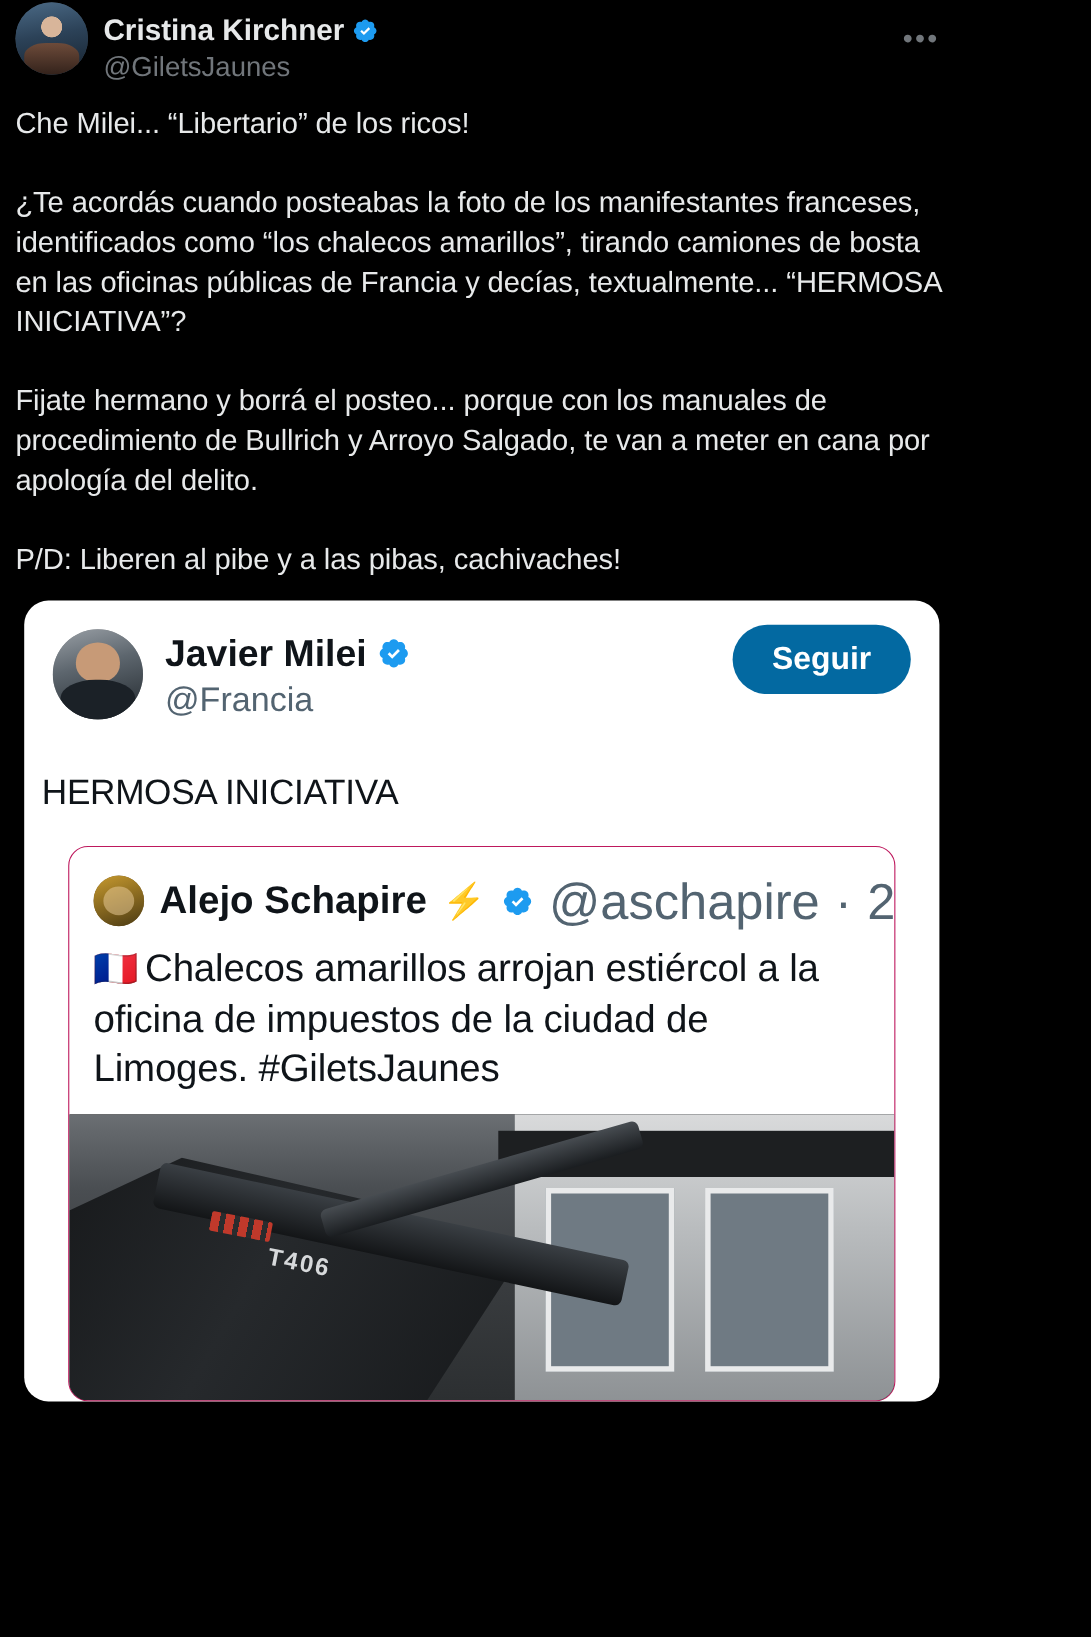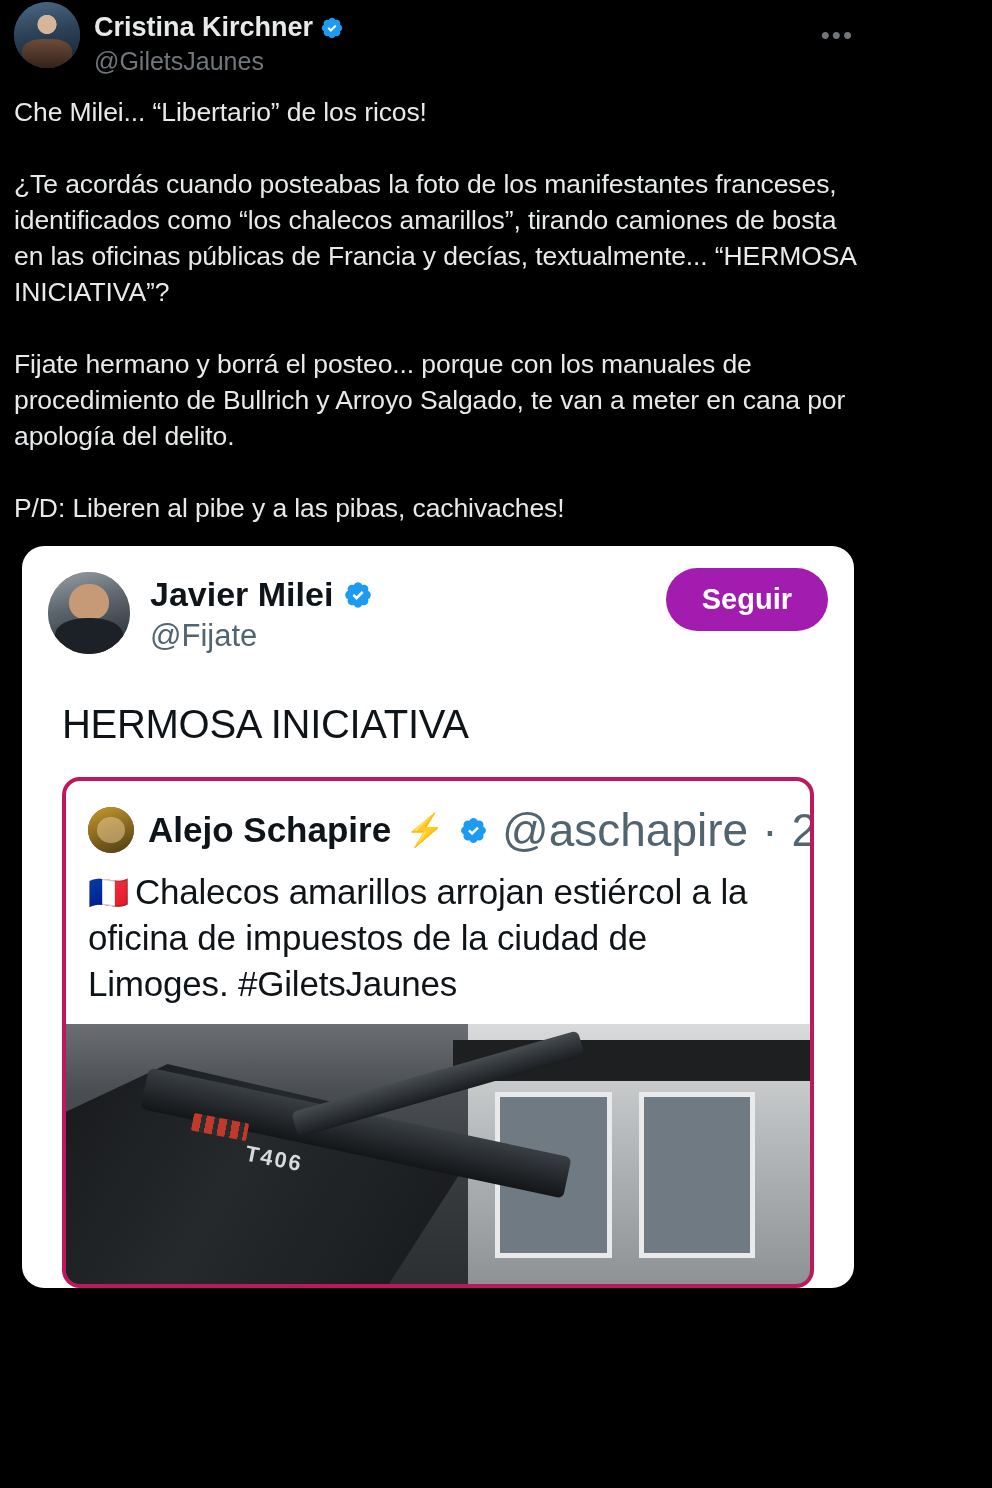--- a/index.html
+++ b/index.html
@@ -177,42 +177,42 @@
   .q-handle {
     font-size: 31px;
     color: #536471;
     margin-top: 6px;
   }
 
   .follow-btn {
     position: absolute;
     right: 26px;
     top: 22px;
-    background: #a21caf;
+    background: #0369a1;
     color: #ffffff;
     border: none;
     border-radius: 999px;
     font-size: 29px;
     font-weight: bold;
     padding: 15px 36px;
     cursor: pointer;
     font-family: "Liberation Sans", sans-serif;
   }
 
   .q-text {
-    padding: 48px 40px 30px 40px;
-    font-size: 40px;
+    padding: 48px 40px 30px 16px;
+    font-size: 32px;
     color: #0f1419;
     letter-spacing: -0.3px;
   }
 
   
   .inner-card {
     margin: 0 40px 0 40px;
-    border: 4px solid #be185d;
+    border: 1px solid #be185d;
     border-radius: 18px;
     overflow: hidden;
     background: #ffffff;
   }
   .inner-head {
     display: flex;
     align-items: center;
     padding: 22px 22px 0 22px;
     gap: 14px;
     flex-wrap: nowrap;
@@ -405,21 +405,21 @@
       <div class="q-name-block">
         <div class="q-display-name">
           <span>Javier Milei</span>
           <span class="q-verified">
             <svg viewBox="0 0 24 24" width="30" height="30" aria-hidden="true">
               <path fill="#1d9bf0" d="M22.25 12c0-1.43-.88-2.67-2.19-3.34.46-1.39.2-2.9-.81-3.91s-2.52-1.27-3.91-.81C14.67 2.63 13.43 1.75 12 1.75s-2.67.88-3.34 2.19c-1.39-.46-2.9-.2-3.91.81s-1.27 2.52-.81 3.91C2.63 9.33 1.75 10.57 1.75 12s.88 2.67 2.19 3.34c-.46 1.39-.2 2.9.81 3.91s2.52 1.27 3.91.81c.67 1.31 1.91 2.19 3.34 2.19s2.67-.88 3.34-2.19c1.39.46 2.9.2 3.91-.81s1.27-2.52.81-3.91c1.31-.67 2.19-1.91 2.19-3.34z"></path>
               <path fill="#fff" d="M10.84 15.92l-3.3-3.3 1.42-1.42 1.88 1.88 4.2-4.2 1.42 1.42-5.62 5.62z"></path>
             </svg>
           </span>
         </div>
-        <div class="q-handle">@Fijate</div>
+        <div class="q-handle">@Francia</div>
       </div>
       <button class="follow-btn">Seguir</button>
     </div>
 
     <div class="q-text">HERMOSA INICIATIVA</div>
 
     <div class="inner-card">
       <div class="inner-head">
         <div class="avatar-inner">
           <div class="ph"></div>

